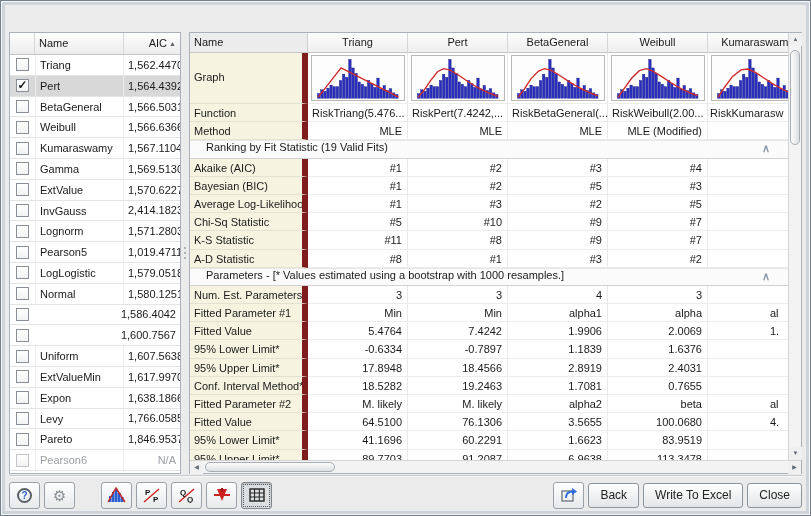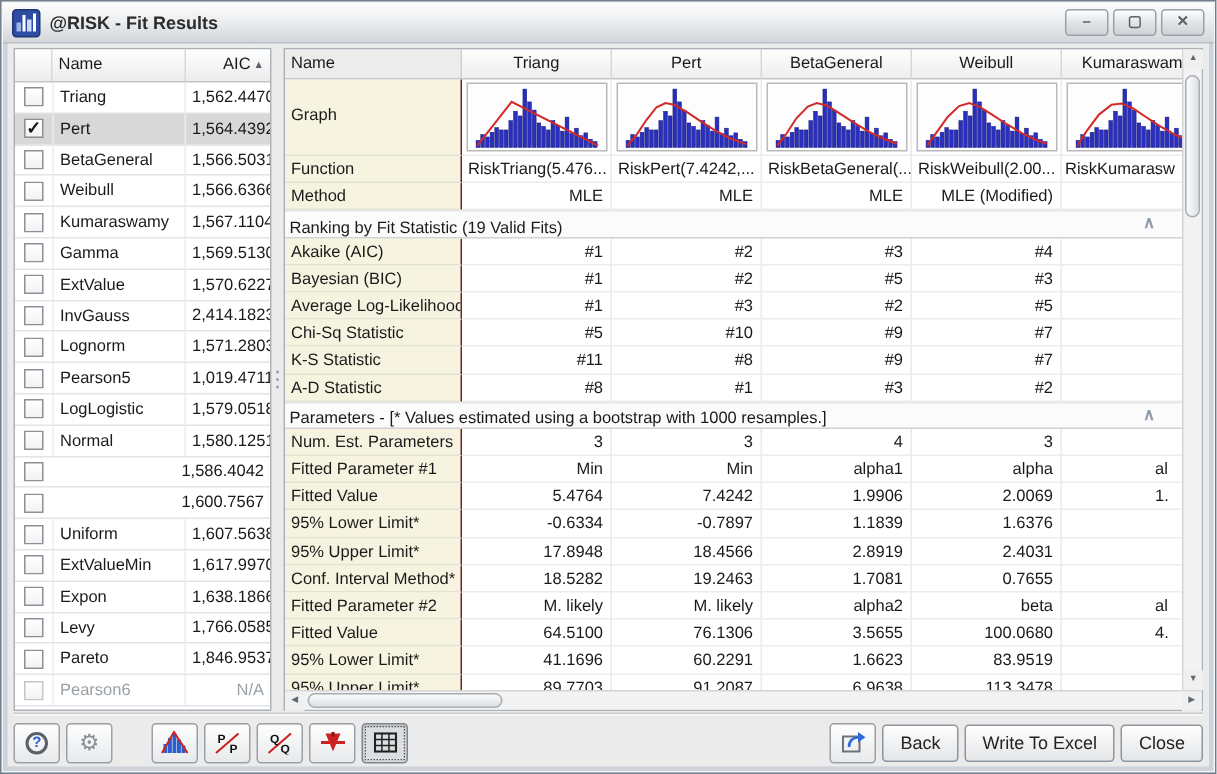--- a/index.html
+++ b/index.html
@@ -51,37 +51,37 @@
 
   .splitter { width:8px; display:flex; flex-direction:column; justify-content:center; align-items:center; gap:3px; }
   .splitter b { width:2px; height:2px; background:#97a0aa; border-radius:50%; }
 
   
   .right-panel { flex:1; border:1px solid #aab1b8; background:#fff; display:flex; flex-direction:column; min-width:0; }
   .rt-body { flex:1; display:flex; min-height:0; }
   .rt-clip { flex:1; overflow:hidden; position:relative; }
   .rt-table { width:618px; }
   .rt-row { display:flex; width:618px; height:18.2px; }
-  .rt-row .lbl { width:118px; background:#f6f4e1; border-right:1px solid #7f1d1d; border-bottom:1px solid #e3e1d2;
+  .rt-row .lbl { width:118px; background:#f6f4e1; border-right:6px solid #7f1d1d; border-bottom:1px solid #e3e1d2;
                  padding:3px 4px 0 4px; white-space:nowrap; overflow:hidden; }
   .rt-row .val { width:100px; text-align:right; padding:3px 5px 0 4px; border-right:1px solid #e9e9e9;
                  border-bottom:1px solid #ececec; white-space:nowrap; overflow:hidden; }
   .rt-row .val.c4 { text-align:left; padding-left:62px; border-right:none; }
   .rt-row[data-rid="function"] .val.c4 { padding-left:2px; }
   .rt-hrow { display:flex; width:618px; height:20px; }
   .rt-hrow .hname { width:118px; background:#ececec; border-right:1px solid #cfcfcf; border-bottom:1px solid #c6c6c6; padding:3px 4px 0 4px; }
   .rt-hrow .hcol { width:100px; background:linear-gradient(#fdfdfd,#eeeeee); text-align:center;
                    border-right:1px solid #d6d6d6; border-bottom:1px solid #c6c6c6; padding:3px 2px 0 2px;
                    white-space:nowrap; overflow:hidden; }
   .rt-row.graph { height:51px; }
   .rt-row.graph .lbl { padding-top:18px; }
   .rt-row.graph .val { padding:0; }
   .chart { display:block; width:94px; height:46px; margin:2px auto 0 auto; border:1px solid #b9b9b9; background:#fdfdfd; }
-  .rt-sec { position:relative; display:flex; align-items:flex-end; width:618px; height:18.2px; background:#fbfbfb;
-            border-bottom:1px solid #d2d2d2; border-top:1px solid #e7e7e7; padding-left:3px; white-space:nowrap; }
+  .rt-sec { position:relative; display:flex; align-items:flex-start; width:618px; height:18.2px; background:#fbfbfb;
+            border-bottom:1px solid #d2d2d2; border-top:1px solid #e7e7e7; padding-left:16px; white-space:nowrap; }
   .rt-sec .chev { position:absolute; left:572px; top:1px; color:#8d9cab; font-size:11px; font-weight:bold; }
 
   
   .vscroll { width:13px; border-left:1px solid #d4d4d4; background:#f3f3f3; display:flex; flex-direction:column; }
   .sbtn { height:13px; width:13px; font-size:6px; color:#5f6973; text-align:center; line-height:13px; background:#f0f0f0; }
   .vtrack { flex:1; position:relative; }
   .vthumb { position:absolute; top:4px; left:1px; width:10px; height:95px; background:linear-gradient(90deg,#fcfcfc,#dcdfe2);
             border:1px solid #a6adb4; border-radius:5px; }
   .hscroll { height:13px; border-top:1px solid #d4d4d4; background:#f3f3f3; display:flex; }
   .htrack { flex:1; position:relative; }
@@ -101,34 +101,20 @@
   .gear-glyph { font-size:15px; color:#8a9096; line-height:15px; }
   .spacer { flex:1; }
   .push-btn { height:25px; border:1px solid #8e969d; border-radius:3px; background:linear-gradient(#fefefe,#e3e5e7);
               font-family:"Liberation Sans",sans-serif; font-size:12px; color:#222; padding:0 11px; line-height:23px; }
 </style>
 </head>
 <body>
 
 <div class="window">
 
-  <div class="titlebar">
-    <span class="app-icon">
-        <i></i>
-        <i></i>
-        <i></i>
-        <i></i>
-      </span>
-    <span class="title-text">@RISK - Fit Results</span>
-    <span class="win-controls">
-      <span class="win-btn">–</span>
-      <span class="win-btn">▢</span>
-      <span class="win-btn">✕</span>
-    </span>
-  </div>
 
   <div class="main">
 
     <div class="left-panel">
       <div class="lt-header">
         <div class="h h-cb"></div>
         <div class="h h-name">Name</div>
         <div class="h h-aic"><span>AIC</span><span class="sort-arrow">▲</span></div>
       </div>
       <div id="lt-body">

